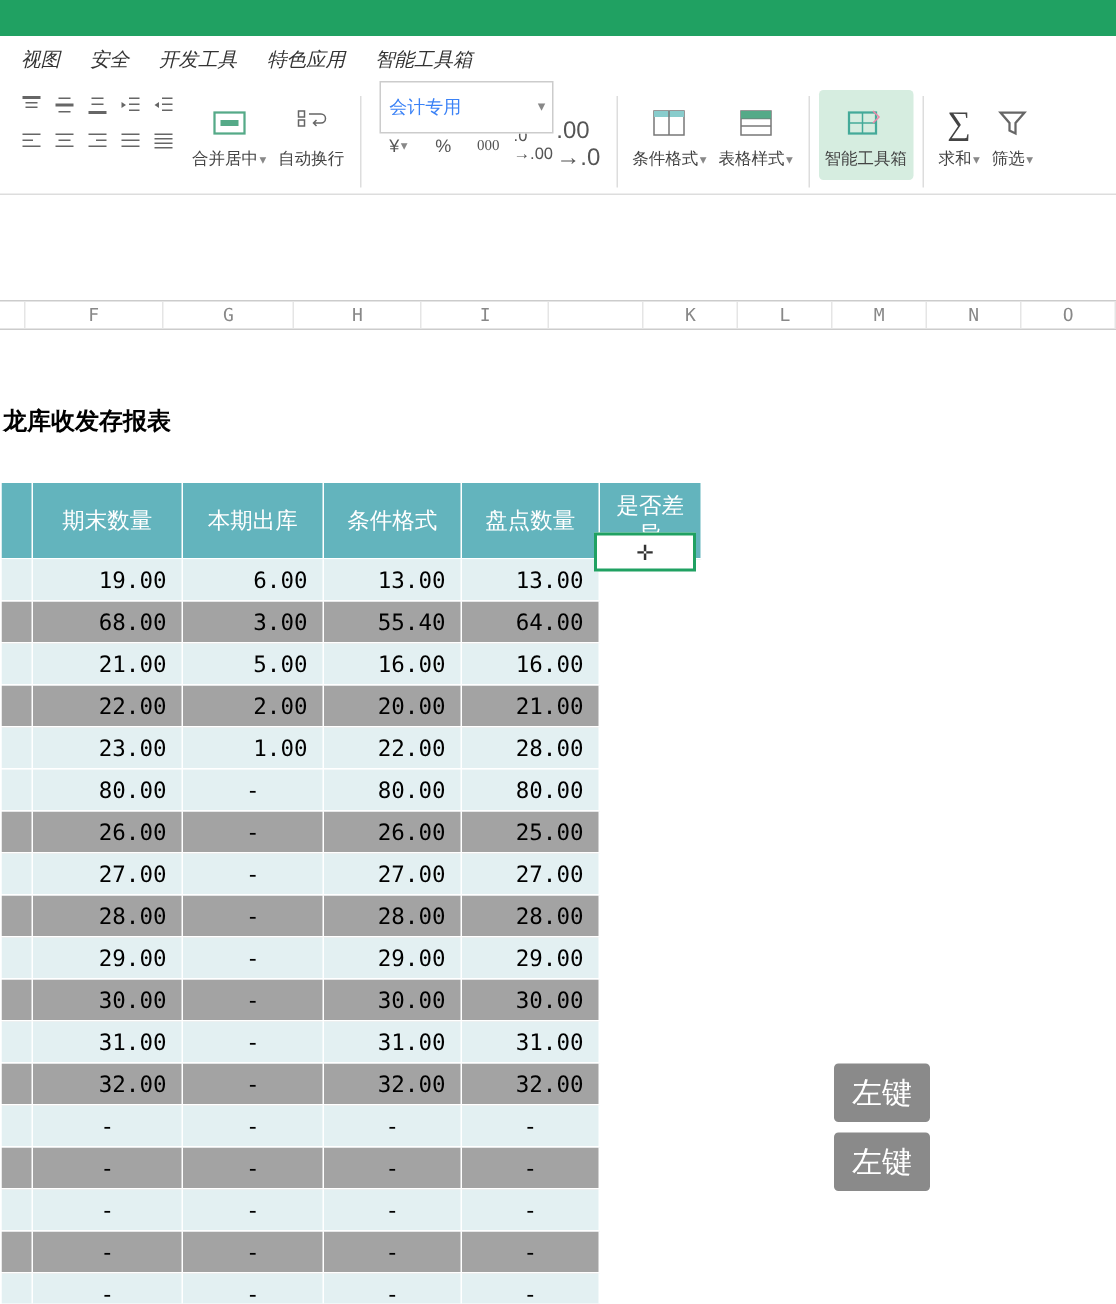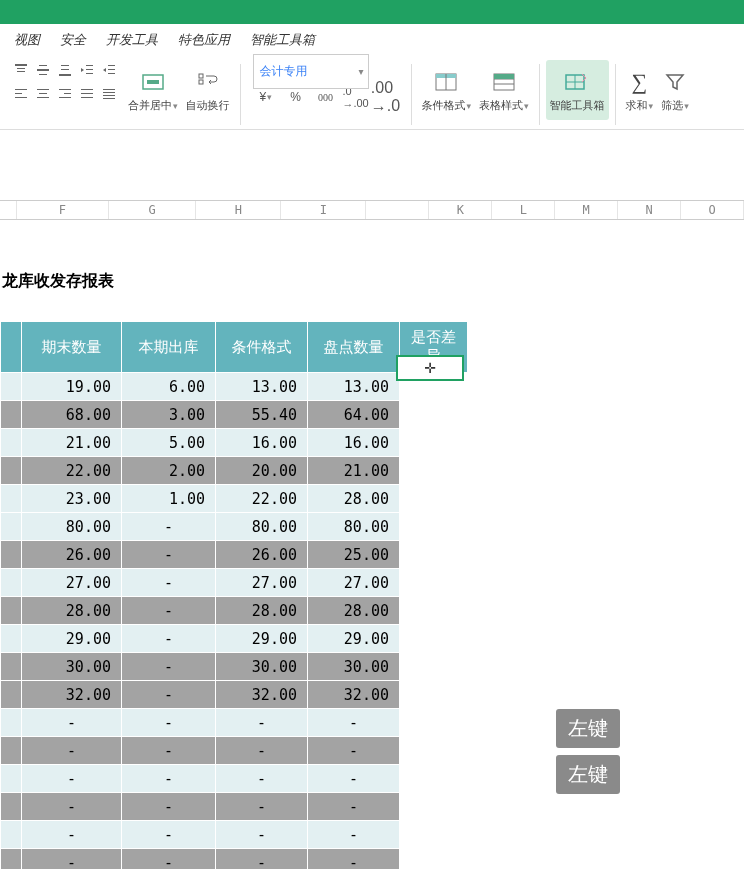--- a/index.html
+++ b/index.html
@@ -517,20 +517,28 @@
           <td style="background: rgb(255, 255, 255);"></td>
         </tr>
         <tr class="even">
           <td></td>
           <td>30.00</td>
           <td class="center">-</td>
           <td>30.00</td>
           <td>30.00</td>
           <td style="background: rgb(255, 255, 255);"></td>
         </tr>
+        <tr class="odd">
+          <td></td>
+          <td>31.00</td>
+          <td class="center">-</td>
+          <td>31.00</td>
+          <td>31.00</td>
+          <td style="background: rgb(255, 255, 255);"></td>
+        </tr>
         <tr class="even">
           <td></td>
           <td>32.00</td>
           <td class="center">-</td>
           <td>32.00</td>
           <td>32.00</td>
           <td style="background: rgb(255, 255, 255);"></td>
         </tr>
         <tr class="odd">
           <td></td>

